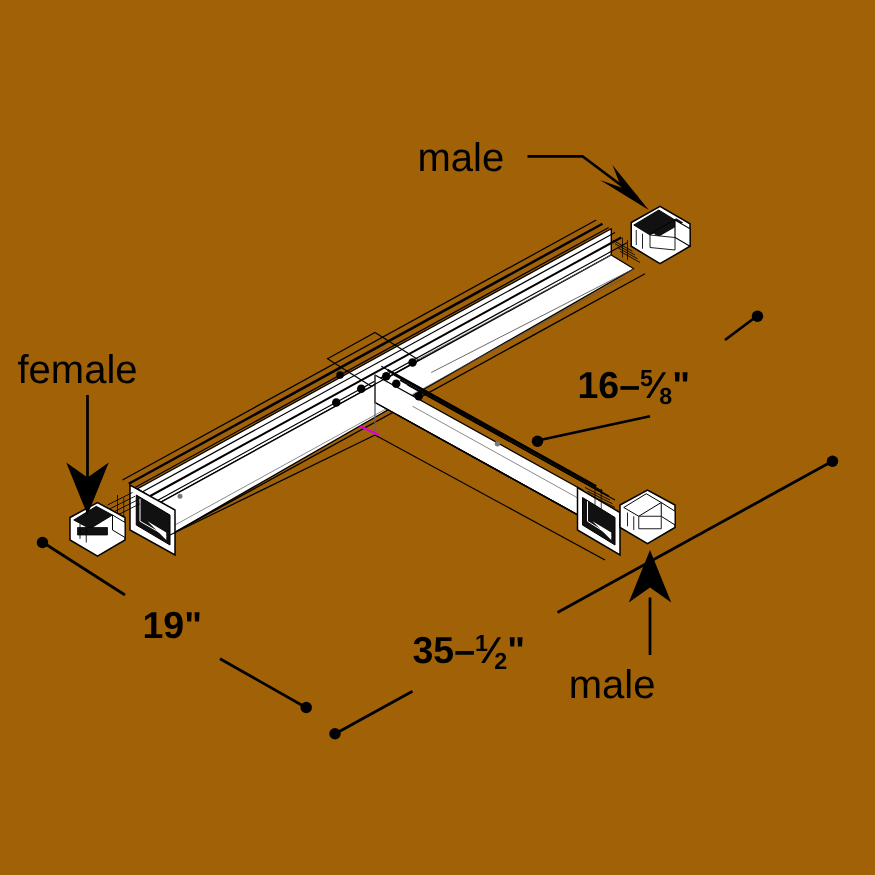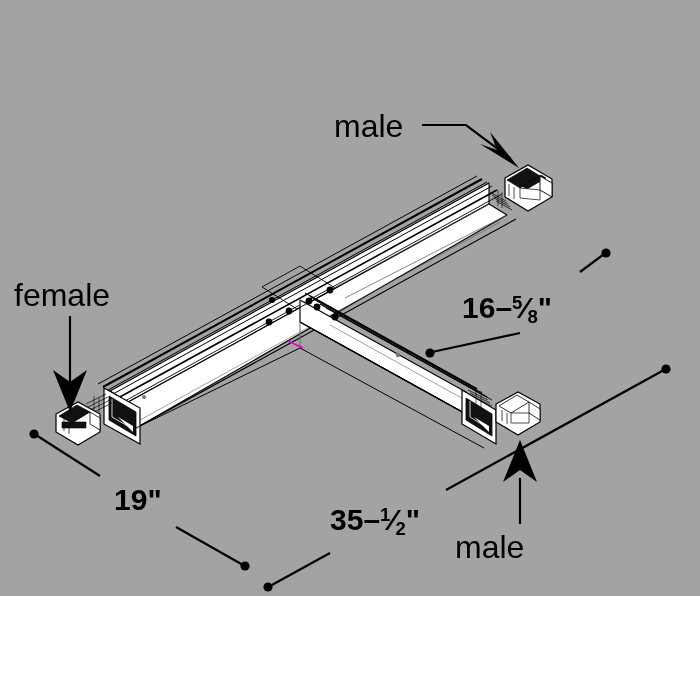--- a/index.html
+++ b/index.html
@@ -11,22 +11,22 @@
   body {
     width: 700px;
     height: 700px;
     font-family: "Liberation Sans", sans-serif;
     overflow: hidden;
     position: relative;
   }
   #diagram-root {
     position: relative;
     width: 700px;
-    height: 596px;
-    background: #a3a3a3;
+    height: 700px;
+    background: #a16207;
   }
   svg.canvas {
     position: absolute;
     top: 0;
     left: 0;
     width: 700px;
     height: 700px;
     display: block;
   }
   .label-text {

